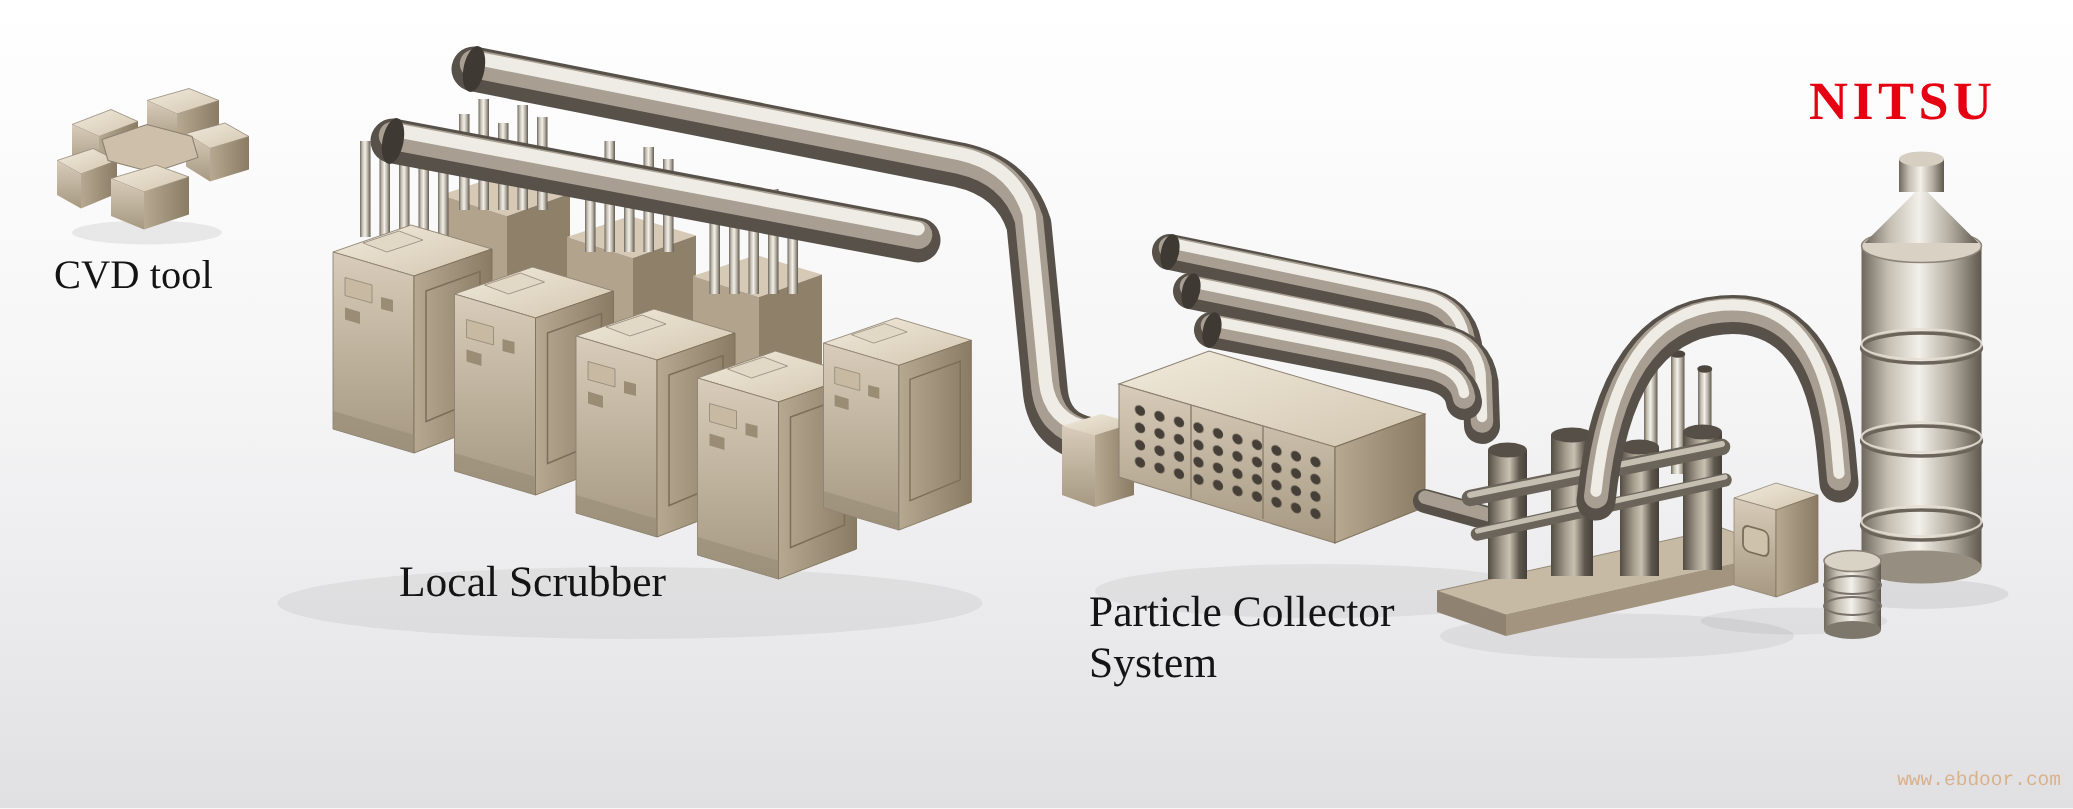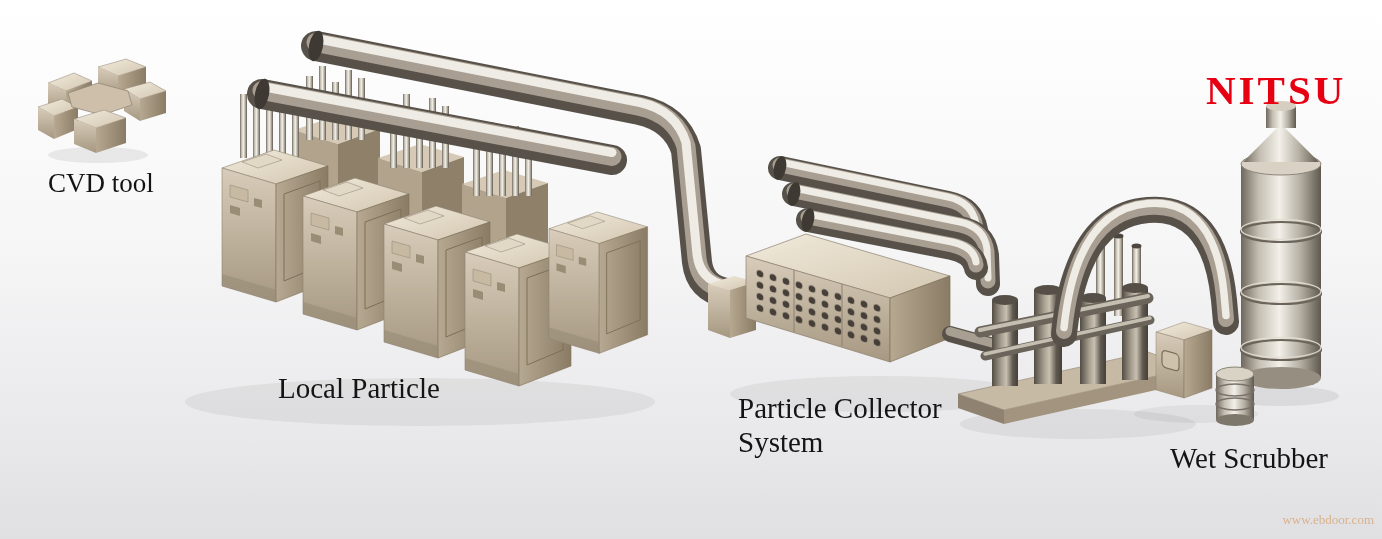--- a/index.html
+++ b/index.html
@@ -4,35 +4,35 @@
 <style>
   html,body{margin:0;padding:0;}
   #stage{
     position:relative;
     width:1382px;height:539px;
     overflow:hidden;
     background:linear-gradient(180deg,#ffffff 0%,#f6f6f7 45%,#e9e9eb 80%,#e0e0e3 100%);
     font-family:"Liberation Serif", serif;
   }
   #art{position:absolute;left:0;top:0;width:1382px;height:539px;}
-  .lbl{position:absolute;color:#141414;font-size:29px;white-space:nowrap;margin-left:12px;}
+  .lbl{position:absolute;color:#141414;font-size:29px;white-space:nowrap;}
   .lbl-cvd{left:36px;top:168px;font-size:27px;}
   .lbl-ls1{left:266px;top:310px;}
   .lbl-ls2{left:266px;top:372px;}
   .lbl-pc1{left:726px;top:392px;}
   .lbl-pc2{left:726px;top:426px;}
   .lbl-ws{left:1158px;top:442px;}
   .brand{
     position:absolute;left:1206px;top:46px;
     font-family:"Liberation Serif",serif;font-weight:bold;
-    font-size:41px;letter-spacing:3px;color:#e60012;margin-top:20px;
+    font-size:36px;letter-spacing:3px;color:#e60012;
   }
   .watermark{
     position:absolute;right:8px;top:512px;
-    font-family:Liberation Serif, serif;
+    font-family:Liberation Mono, monospace;
     font-size:13px;color:#d9b28c;
   }
   
   .pB{fill:none;stroke:#57514a;stroke-linecap:round;stroke-linejoin:round;}
   .pM{fill:none;stroke:#a89f92;stroke-linecap:round;stroke-linejoin:round;}
   .pH{fill:none;stroke:#efece5;stroke-linecap:round;stroke-linejoin:round;}
   .pB2{fill:none;stroke:#6a645a;stroke-linecap:round;}
   .pM2{fill:none;stroke:#c5bfb2;stroke-linecap:round;}
 </style>
 </head>
@@ -249,20 +249,19 @@
     <g transform="translate(1216,366)">
       <rect x="0" y="8" width="38" height="46" fill="url(#gMetalV)"></rect>
       <ellipse cx="19" cy="54" rx="19" ry="6" fill="#7d766a"></ellipse>
       <ellipse cx="19" cy="8" rx="19" ry="7" fill="#d9d3c6" stroke="#8a8376" stroke-width="1"></ellipse>
       <ellipse cx="19" cy="24" rx="19" ry="6" fill="none" stroke="#79726a" stroke-width="1.4"></ellipse>
       <ellipse cx="19" cy="38" rx="19" ry="6" fill="none" stroke="#79726a" stroke-width="1.4"></ellipse>
     </g>
   </svg>
 
   <div class="lbl lbl-cvd">CVD tool</div>
-  <div class="lbl lbl-ls2">Local Particle</div>
+  <div class="lbl lbl-ls2">Local Scrubber</div>
   <div class="lbl lbl-pc1">Particle Collector</div>
   <div class="lbl lbl-pc2">System</div>
-  <div class="lbl lbl-ws">Wet Scrubber</div>
 
   <div class="brand">NITSU</div>
   <div class="watermark">www.ebdoor.com</div>
 </div>
 
 </body></html>

